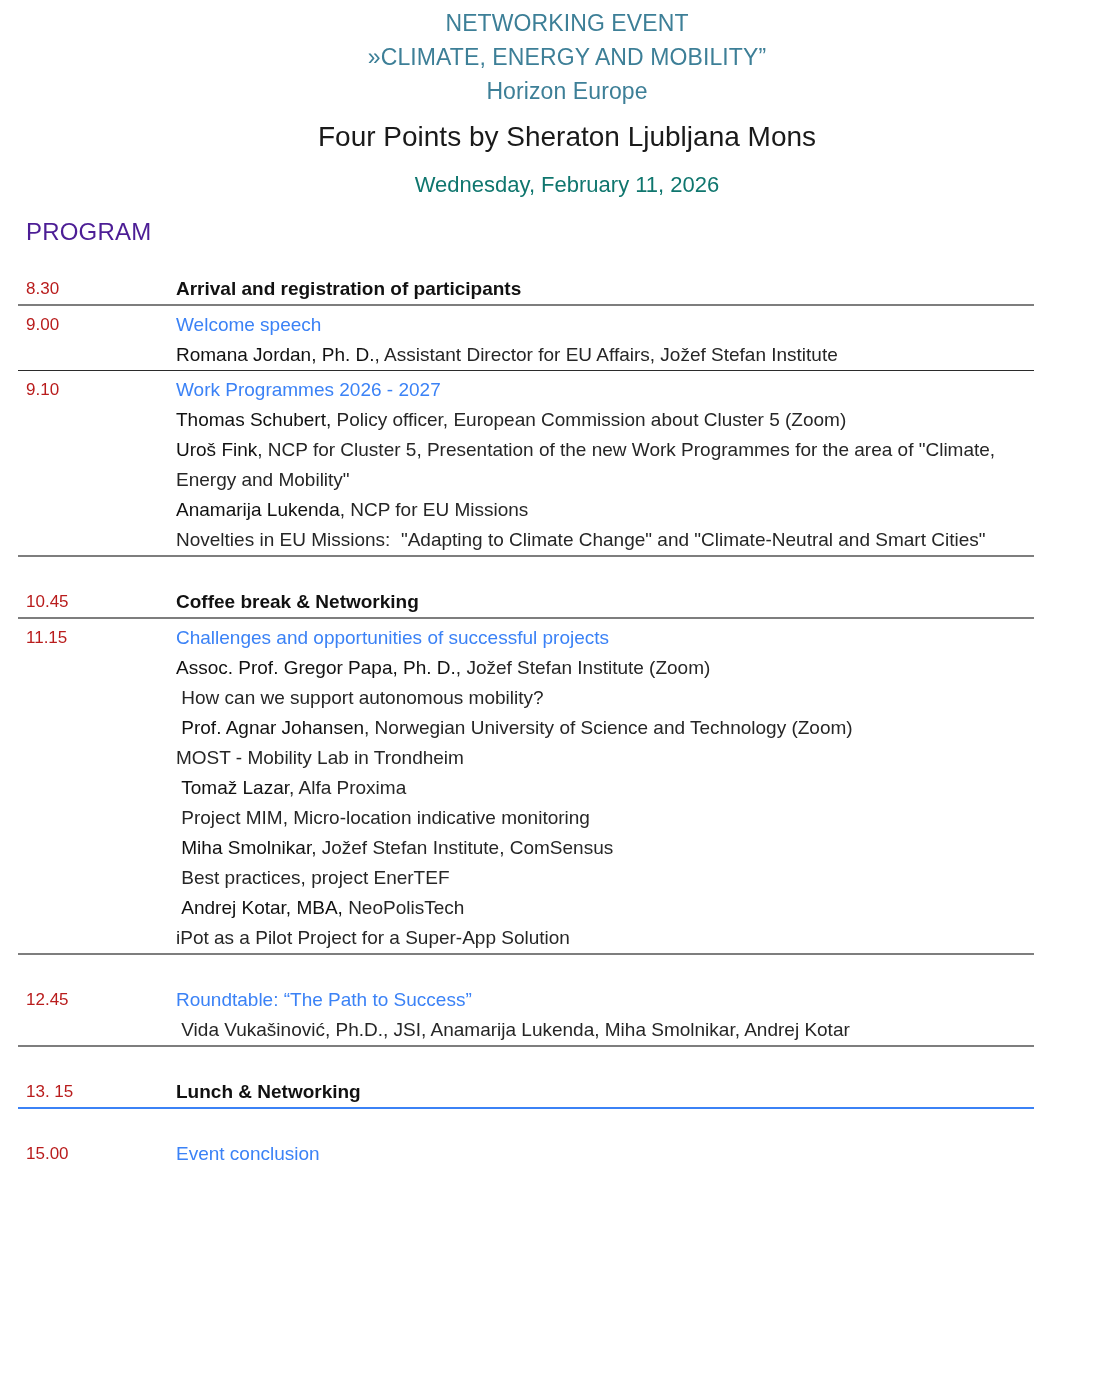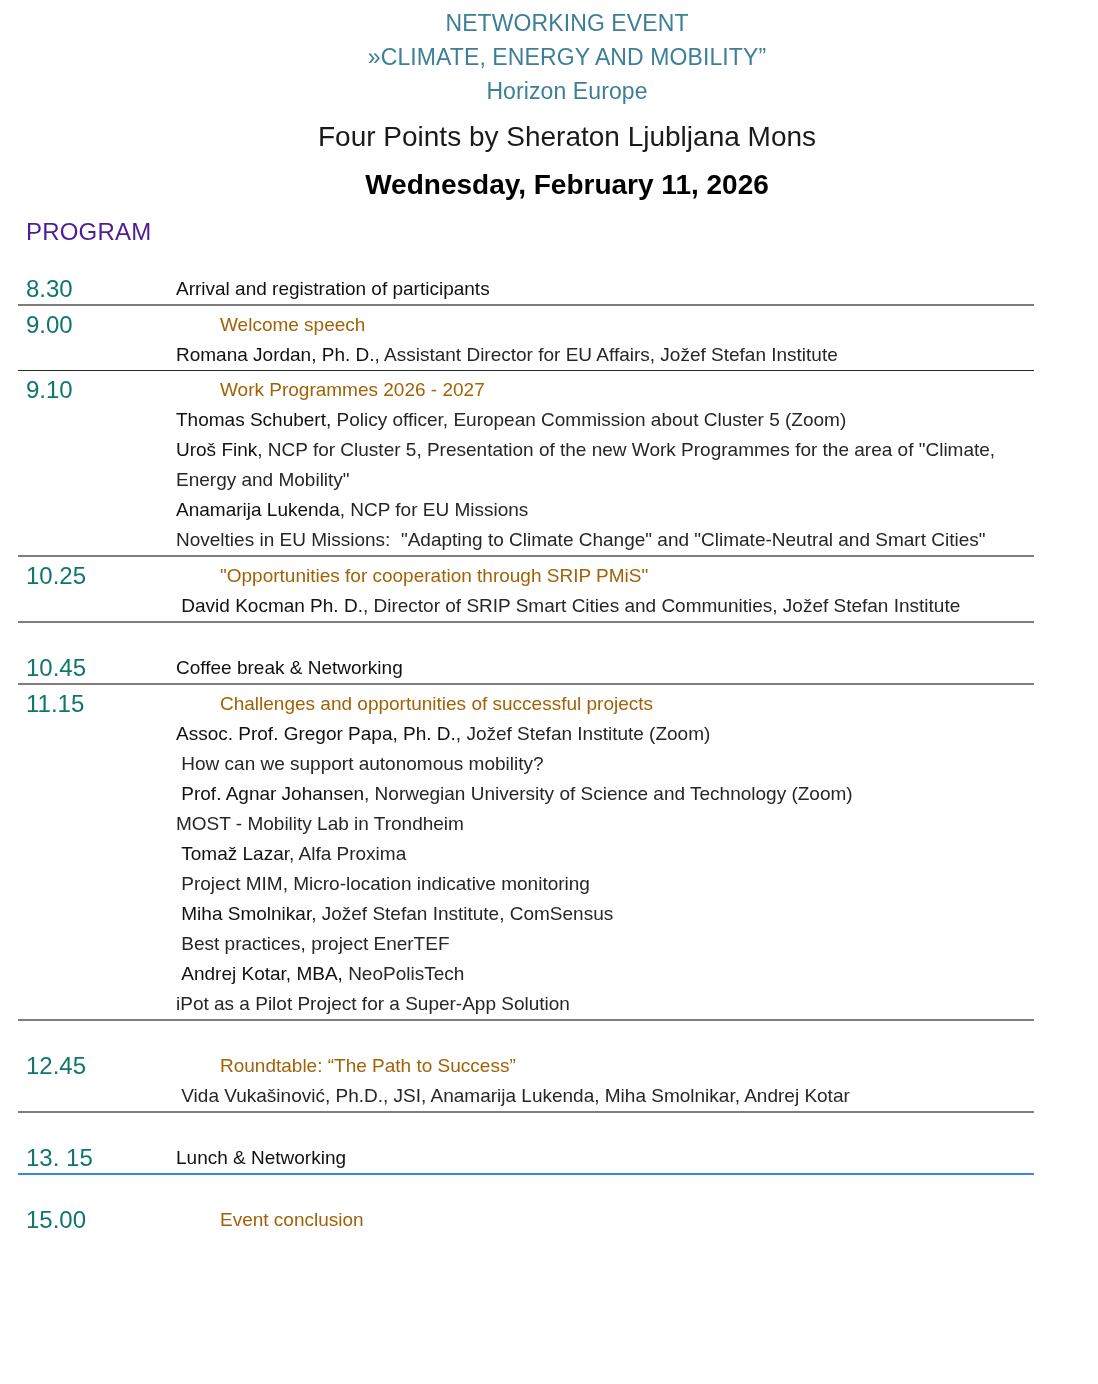--- a/index.html
+++ b/index.html
@@ -33,23 +33,23 @@
     line-height: 34px;
     letter-spacing: 0.1px;
   }
   .venue {
     color: #1a1a1a;
     font-size: 28px;
     line-height: 30px;
     margin-top: 14px;
   }
   .date {
-    color: #000000;
-    font-size: 28px;
-    font-weight: bold;
+    color: #0f766e;
+    font-size: 22px;
+    font-weight: normal;
     line-height: 30px;
     margin-top: 18px;
   }
 
   
   .program-label {
     position: absolute;
     left: 26px;
     top: 218px;
     font-size: 24px;
@@ -64,43 +64,43 @@
     top: 270px;
     width: 1016px;
     border-collapse: collapse;
   }
   .program-table td {
     vertical-align: top;
     padding: 0;
   }
   .time-cell {
     width: 150px;
-    font-size: 24px;
-    color: #0f766e;
+    font-size: 17px;
+    color: #b91c1c;
     line-height: 29px;
     padding-top: 4px !important;
     padding-left: 8px !important;
     white-space: nowrap;
   }
   .content-cell {
     font-size: 19px;
     line-height: 30px;
     padding-top: 4px !important;
   }
 
   .row-sep-thin  { border-bottom: 1px solid #2b2b2b; }
   .row-sep-gray  { border-bottom: 2px solid #7e7e7e; }
   .row-sep-dark  { border-bottom: 2px solid #3b82f6; }
   .row-sep-none  { border-bottom: 0; }
 
   
   .ln            { display: block; white-space: pre-wrap; }
-  .ln.teal       { color: #a16207; margin-left: 44px; }
+  .ln.teal       { color: #3b82f6; }
   .ln.plain      { color: #262626; }
-  .ln.bold       { color: #111111; font-weight: normal; }
+  .ln.bold       { color: #111111; font-weight: bold; }
   .nm            { font-weight: normal; color: #111111; }
   .rest          { font-weight: normal; color: #262626; }
 
   .pad-top-lg    { padding-top: 30px !important; }
   .pad-bot-lg    { padding-bottom: 34px; }
   .pad-bot-md    { padding-bottom: 16px; }
   .pad-bot-sm    { padding-bottom: 6px; }
 </style>
 </head>
 <body>
@@ -136,27 +136,20 @@
           <td class="time-cell row-sep-gray">9.10</td>
           <td class="content-cell row-sep-gray pad-bot-sm">
             <span class="ln teal">Work Programmes 2026 - 2027</span>
             <span class="ln"><span class="nm">Thomas Schubert,</span><span class="rest"> Policy officer, European Commission about Cluster 5 (Zoom)</span></span>
             <span class="ln"><span class="nm">Uroš Fink</span><span class="rest">, NCP for Cluster 5, Presentation of the new Work Programmes for the area of "Climate, Energy and Mobility"</span></span>
             <span class="ln"><span class="nm">Anamarija Lukenda</span><span class="rest">, NCP for EU Missions</span></span>
             <span class="ln plain">Novelties in EU Missions:  "Adapting to Climate Change" and "Climate-Neutral and Smart Cities"</span>
           </td>
         </tr>
         <tr>
-          <td class="time-cell row-sep-gray">10.25</td>
-          <td class="content-cell row-sep-gray pad-bot-md">
-            <span class="ln teal">"Opportunities for cooperation through SRIP PMiS"</span>
-            <span class="ln"><span class="nm"> David Kocman Ph. D.</span><span class="rest">, Director of SRIP Smart Cities and Communities, Jožef Stefan Institute</span></span>
-          </td>
-        </tr>
-        <tr>
           <td class="time-cell row-sep-gray pad-top-lg">10.45</td>
           <td class="content-cell row-sep-gray pad-top-lg pad-bot-lg">
             <span class="ln bold">Coffee break &amp; Networking</span>
           </td>
         </tr>
         <tr>
           <td class="time-cell row-sep-gray">11.15</td>
           <td class="content-cell row-sep-gray pad-bot-sm">
             <span class="ln teal">Challenges and opportunities of successful projects</span>
             <span class="ln"><span class="nm">Assoc. Prof. Gregor Papa, Ph. D.</span><span class="rest">, Jožef Stefan Institute (Zoom)</span></span>

